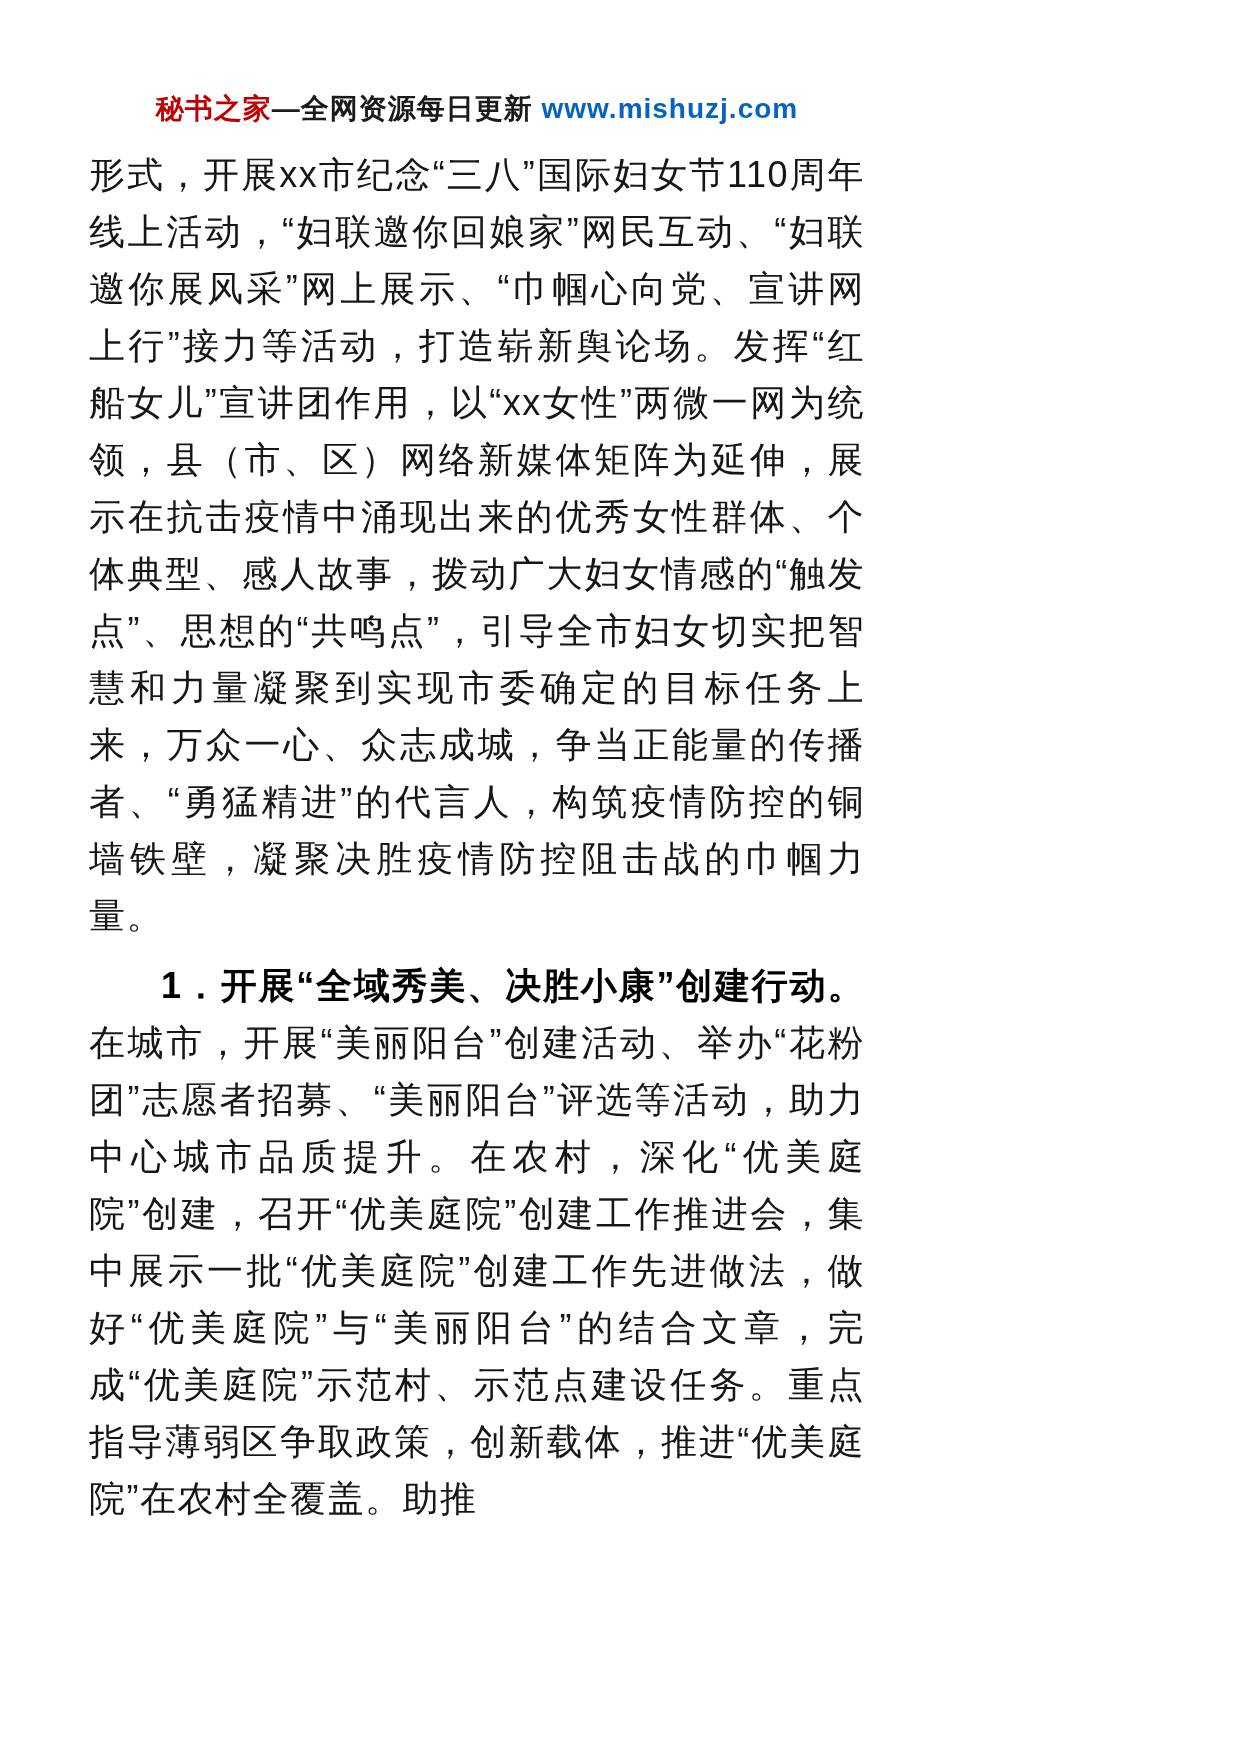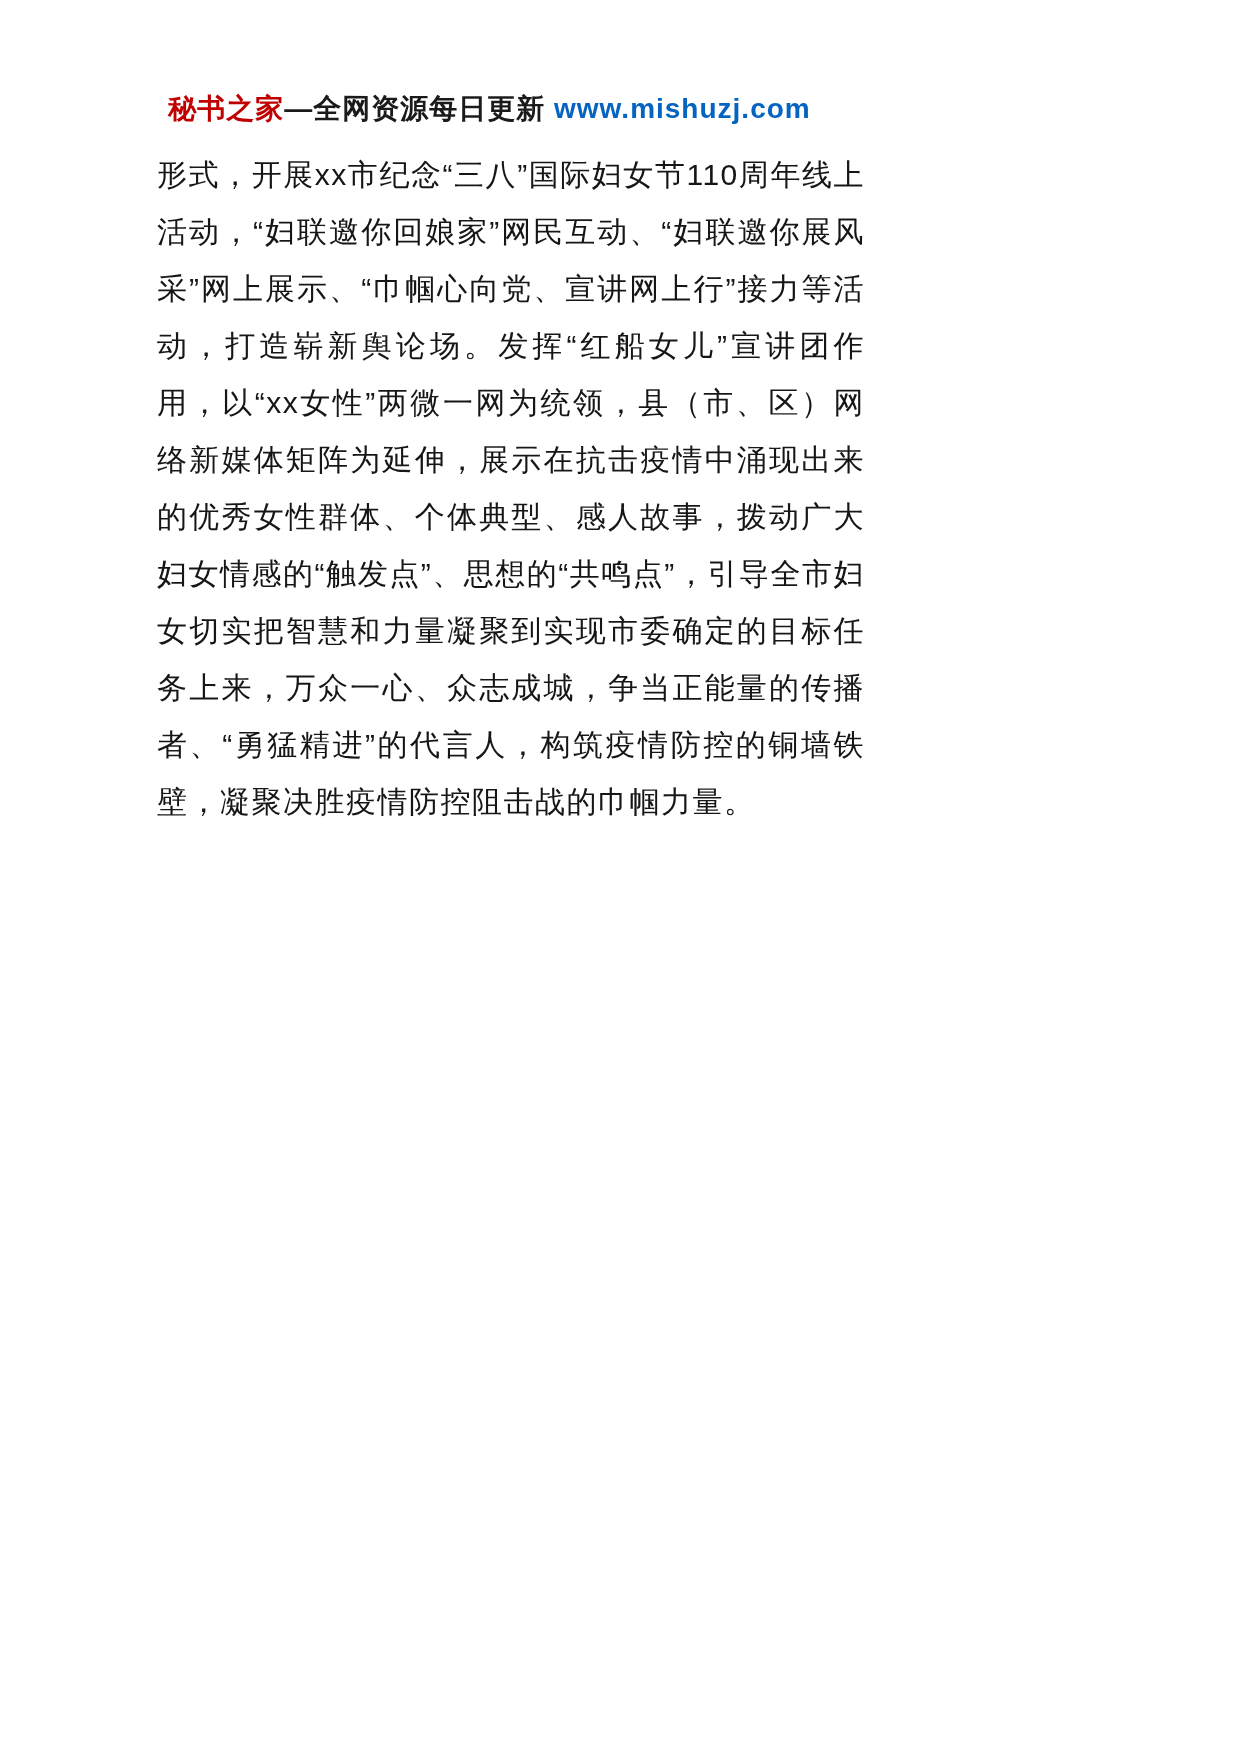--- a/index.html
+++ b/index.html
@@ -11,21 +11,21 @@
     width: 1240px;
     height: 1754px;
     font-family: "Liberation Sans", "DejaVu Sans", sans-serif;
     color: #111111;
     overflow: hidden;
   }
   .page {
     box-sizing: border-box;
     width: 1028px;
     height: 1754px;
-    padding: 90px 163px 0 114px;
+    padding: 90px 163px 0 89px;
     background: #ffffff;
   }
   .doc-header {
     text-align: center;
     font-size: 28px;
     font-weight: bold;
     letter-spacing: 1px;
     margin: 0 0 18px 0;
     white-space: nowrap;
   }
@@ -33,26 +33,25 @@
     color: #c00000;
   }
   .tagline {
     color: #1a1a1a;
   }
   .site-url {
     color: #0563c1;
     cursor: pointer;
   }
   .body-text {
-    font-size: 30px;
+    font-size: 36px;
     line-height: 57px;
     letter-spacing: 1.5px;
     text-align: justify;
     color: #161616;
-    margin-left: 43px;
   }
   .body-text p {
     margin: 0;
   }
   .para-2 {
     margin-top: 13px !important;
     text-indent: 2em;
   }
   .para-3 {
     margin-top: 13px !important;
@@ -68,16 +67,17 @@
 
 <div class="page">
 
   <div class="doc-header"><span class="site-name">秘书之家</span><span class="tagline">—全网资源每日更新 </span><span class="site-url">www.mishuzj.com</span></div>
 
   <div class="body-text">
 
     <p class="para-1">形式，开展xx市纪念“三八”国际妇女节110周年线上活动，“妇联邀你回娘家”网民互动、“妇联邀你展风采”网上展示、“巾帼心向党、宣讲网上行”接力等活动，打造崭新舆论场。发挥“红船女儿”宣讲团作用，以“xx女性”两微一网为统领，县（市、区）网络新媒体矩阵为延伸，展示在抗击疫情中涌现出来的优秀女性群体、个体典型、感人故事，拨动广大妇女情感的“触发点”、思想的“共鸣点”，引导全市妇女切实把智慧和力量凝聚到实现市委确定的目标任务上来，万众一心、众志成城，争当正能量的传播者、“勇猛精进”的代言人，构筑疫情防控的铜墙铁壁，凝聚决胜疫情防控阻击战的巾帼力量。</p>
 
 
+    <p class="para-3"><span class="bold-lead">1．开展“全域秀美、决胜小康”创建行动。</span><span>在城市，开展“美丽阳台”创建活动、举办“花粉团”志愿者招募、“美丽阳台”评选等活动，助力中心城市品质提升。在农村，深化“优美庭院”创建，召开“优美庭院”创建工作推进会，集中展示一批“优美庭院”创建工作先进做法，做好“优美庭院”与“美丽阳台”的结合文章，完成“优美庭院”示范村、示范点建设任务。重点指导薄弱区争取政策，创新载体，推进“优美庭院”在农村全覆盖。助推</span></p>
 
   </div>
 
 </div>
 
 </body></html>

